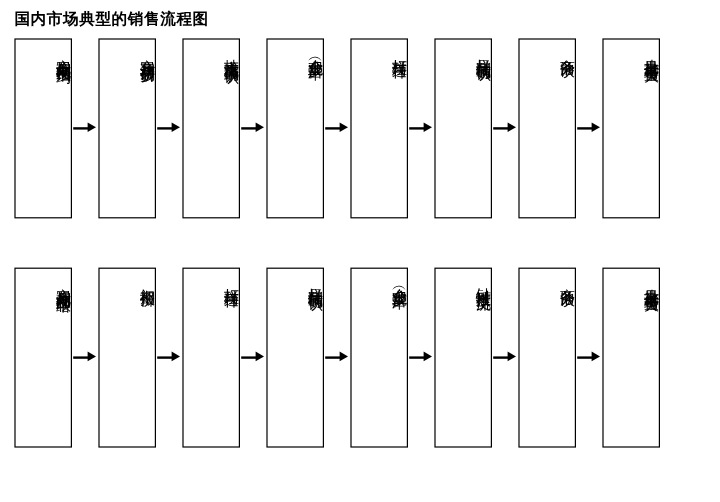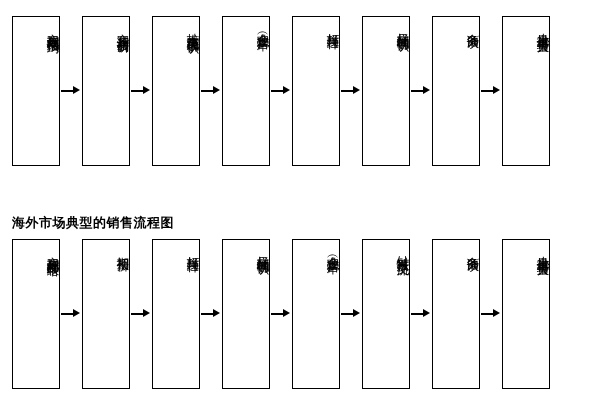--- a/index.html
+++ b/index.html
@@ -95,20 +95,21 @@
     height: 0;
     border-top: 4.5px solid transparent;
     border-bottom: 4.5px solid transparent;
     border-left: 7px solid #000000;
   }
 </style>
 </head>
 <body>
 
 <div class="flow-section" id="section-domestic">
+  <div class="section-title">国内市场典型的销售流程图</div>
   <div class="flow-row">
 
     <div class="node">
       <span class="node-text">客户规划与电话预约</span>
     </div>
     <div class="arrow">
       <span class="shaft"></span>
       <span class="head"></span>
     </div>
 
@@ -161,21 +162,20 @@
     </div>
 
     <div class="node">
       <span class="node-text">小批量订单与转大量</span>
     </div>
 
   </div>
 </div>
 
 <div class="flow-section" id="section-overseas">
-  <div class="section-title">海外市场典型的销售流程图</div>
   <div class="flow-row">
 
     <div class="node">
       <span class="node-text">客户规划与邮件联络</span>
     </div>
     <div class="arrow">
       <span class="shaft"></span>
       <span class="head"></span>
     </div>
 

